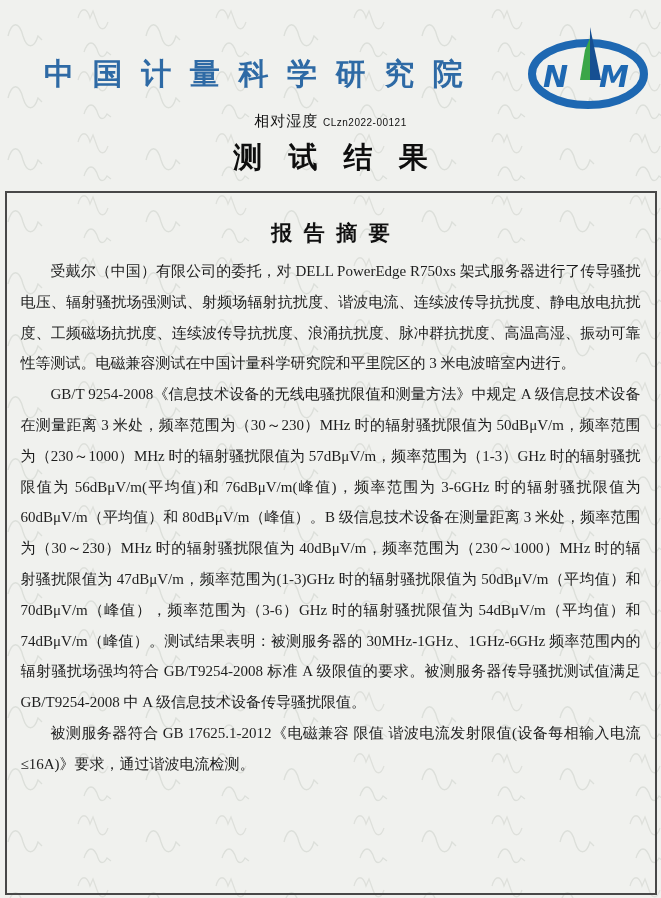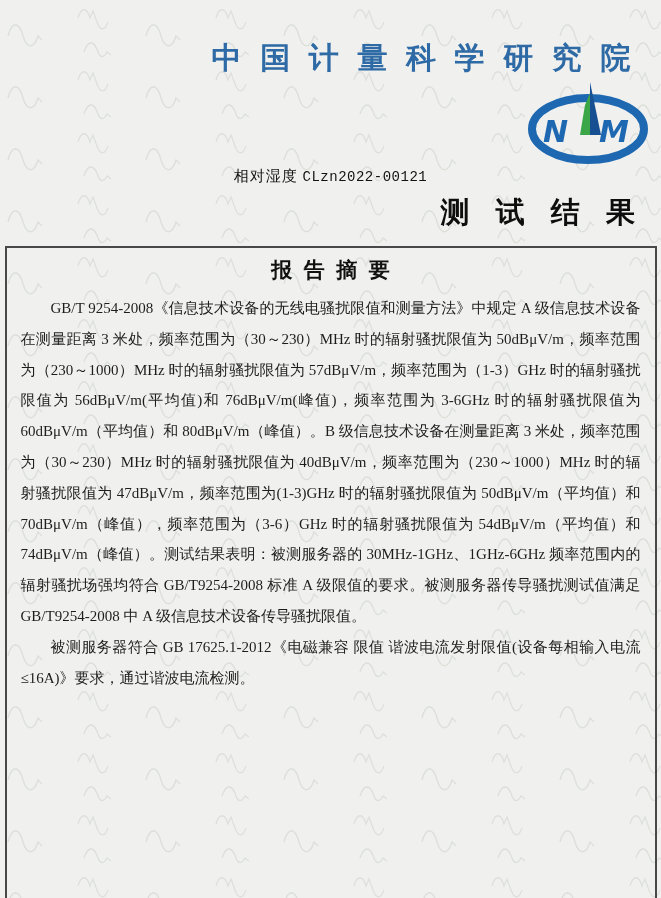--- a/index.html
+++ b/index.html
@@ -17,58 +17,57 @@
     z-index: 0;
   }
   .page {
     position: relative;
     z-index: 1;
     width: 661px;
     height: 898px;
   }
   .letterhead {
     display: flex;
-    align-items: flex-end;
+    align-items: center;
     justify-content: space-between;
     padding: 24px 12px 0 44px;
-    flex-direction: column;
   }
   .org-name {
     font-size: 30px;
     font-weight: 600;
     letter-spacing: 0.62em;
     color: #2e6aa5;
     white-space: nowrap;
     margin-top: 14px;
   }
   .logo { width: 122px; height: 86px; flex: 0 0 auto; }
   .report-no-line {
     text-align: center;
     font-size: 15px;
     letter-spacing: 1px;
     color: #121212;
     margin-top: 2px;
   }
-  .report-no-line .num { letter-spacing: 0.5px; font-family: Liberation Mono, monospace; font-size: 14px; }
+  .report-no-line .num { letter-spacing: 0.5px; font-family: Liberation Sans, sans-serif; font-size: 10px; }
   .doc-title {
-    text-align: right;
+    text-align: center;
     font-size: 29px;
     font-weight: bold;
     color: #0e0e0e;
     letter-spacing: 0.9em;
     text-indent: 0.9em;
     margin-top: 7px;
     white-space: nowrap;
   }
   .summary-box {
     width: 652px;
     height: 704px;
     margin: 13px auto 0;
     border: 2px solid #484848;
-    padding: 2px 14px 10px;
+    padding: 20px 14px 10px;
     overflow: hidden;
     background: transparent;
   }
   .summary-heading {
     text-align: center;
     font-size: 21px;
     font-weight: bold;
     color: #111;
     letter-spacing: 0.55em;
     text-indent: 0.55em;
@@ -113,19 +112,20 @@
   <div class="report-no-line">
     <span>相对湿度</span>
     <span class="num">CLzn2022-00121</span>
   </div>
 
   <h2 class="doc-title">测试结果</h2>
 
   <section class="summary-box">
     <h3 class="summary-heading">报告摘要</h3>
     <div class="summary-body">
+      <p>受戴尔（中国）有限公司的委托，对 DELL PowerEdge R750xs 架式服务器进行了传导骚扰电压、辐射骚扰场强测试、射频场辐射抗扰度、谐波电流、连续波传导抗扰度、静电放电抗扰度、工频磁场抗扰度、连续波传导抗扰度、浪涌抗扰度、脉冲群抗扰度、高温高湿、振动可靠性等测试。电磁兼容测试在中国计量科学研究院和平里院区的 3 米电波暗室内进行。</p>
       <p>GB/T 9254-2008《信息技术设备的无线电骚扰限值和测量方法》中规定 A 级信息技术设备在测量距离 3 米处，频率范围为（30～230）MHz 时的辐射骚扰限值为 50dBμV/m，频率范围为（230～1000）MHz 时的辐射骚扰限值为 57dBμV/m，频率范围为（1-3）GHz 时的辐射骚扰限值为 56dBμV/m(平均值)和 76dBμV/m(峰值)，频率范围为 3-6GHz 时的辐射骚扰限值为 60dBμV/m（平均值）和 80dBμV/m（峰值）。B 级信息技术设备在测量距离 3 米处，频率范围为（30～230）MHz 时的辐射骚扰限值为 40dBμV/m，频率范围为（230～1000）MHz 时的辐射骚扰限值为 47dBμV/m，频率范围为(1-3)GHz 时的辐射骚扰限值为 50dBμV/m（平均值）和 70dBμV/m（峰值），频率范围为（3-6）GHz 时的辐射骚扰限值为 54dBμV/m（平均值）和 74dBμV/m（峰值）。测试结果表明：被测服务器的 30MHz-1GHz、1GHz-6GHz 频率范围内的辐射骚扰场强均符合 GB/T9254-2008 标准 A 级限值的要求。被测服务器传导骚扰测试值满足 GB/T9254-2008 中 A 级信息技术设备传导骚扰限值。</p>
       <p>被测服务器符合 GB 17625.1-2012《电磁兼容 限值 谐波电流发射限值(设备每相输入电流≤16A)》要求，通过谐波电流检测。</p>
 
     </div>
   </section>
 
 </div>
 
 </body></html>

